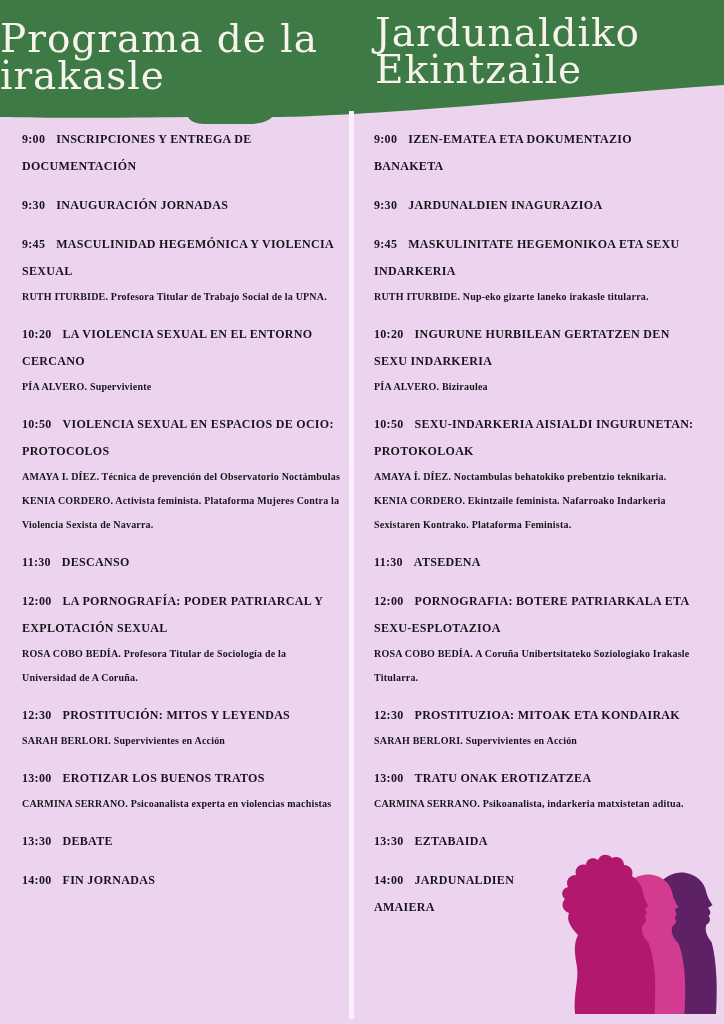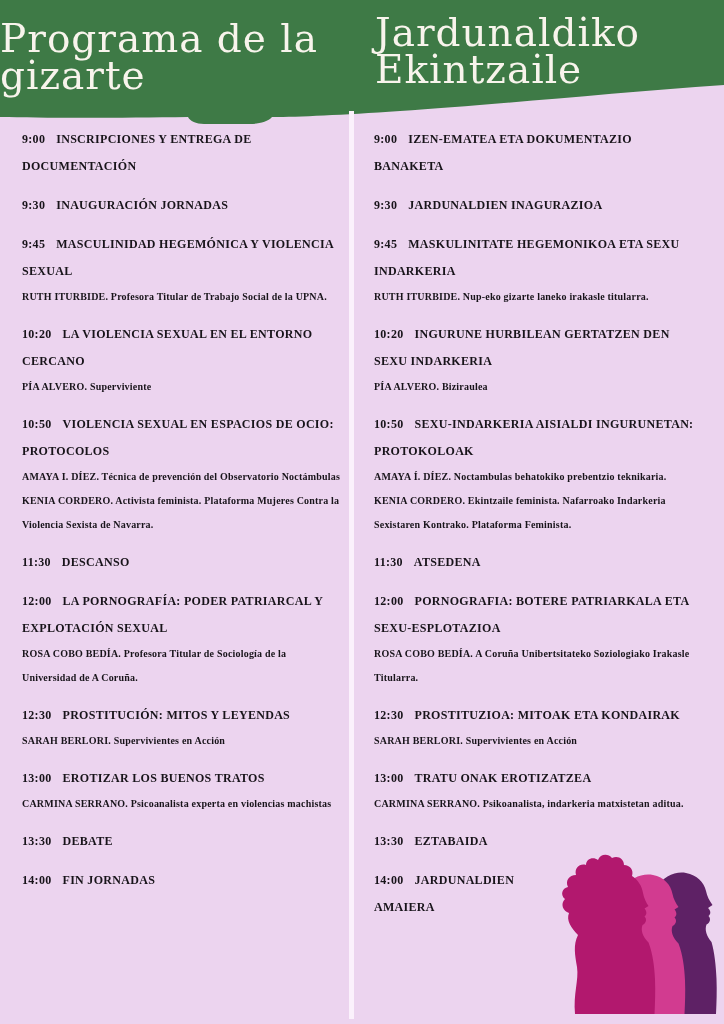--- a/index.html
+++ b/index.html
@@ -53,21 +53,21 @@
            C600,94 480,106 400,111
            C340,115 300,117 272,117
            C268,122 258,124 250,124
            L204,124
            C196,124 190,121 188,117
            C120,118 40,118 0,117 Z" fill="#3e7a46"></path>
 </svg>
 
 <h1 class="banner-title left">
   <span>Programa de la</span><br>
-  <span>gizarte</span>
+  <span>irakasle</span>
 </h1>
 <h1 class="banner-title right">
   <span>Jardunaldiko</span><br>
   <span>Ekintzaile</span>
 </h1>
 
 <div class="divider"></div>
 
 <div class="col left">
     <div class="entry">

